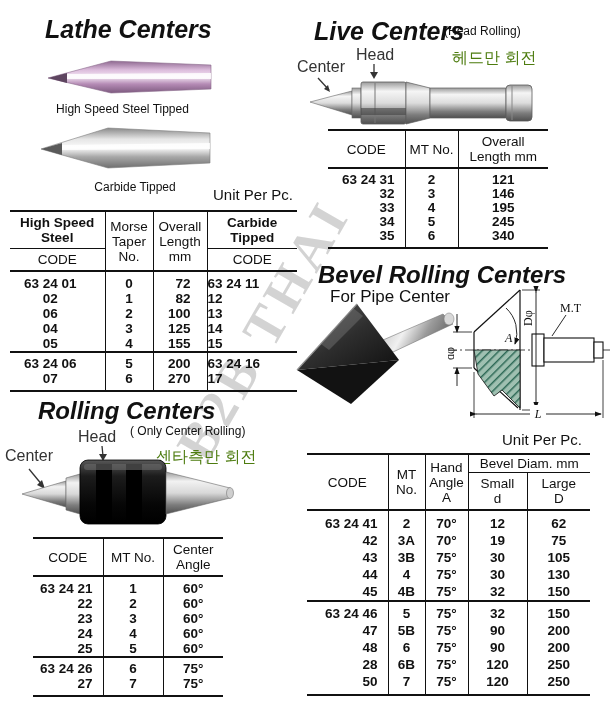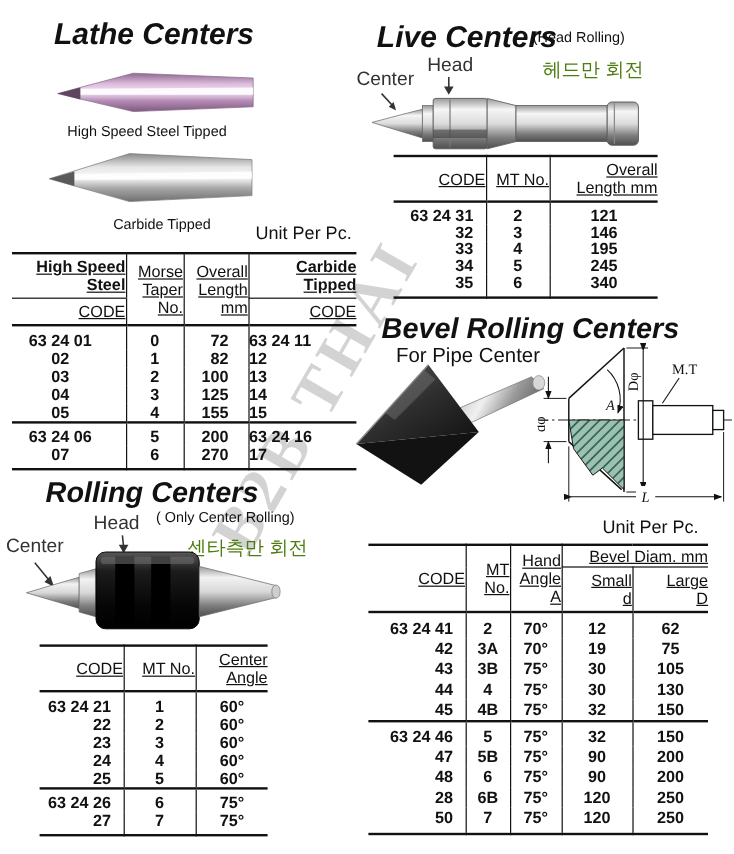--- a/index.html
+++ b/index.html
@@ -16,22 +16,22 @@
   .caption{font-size:12px;z-index:2;}
   .small-note{font-size:15px;z-index:2;}
   .part-label{font-size:16px;color:#333;z-index:2;}
   .korean{font-size:16px;color:#4d7c0f;z-index:2;}
   svg{display:block;}
   .img{z-index:2;}
 
   
   table{border-collapse:collapse;table-layout:fixed;position:absolute;z-index:2;
         border-top:2px solid #111;border-bottom:2px solid #111;color:#111;}
-  th{font-weight:normal;text-align:right;vertical-align:middle;white-space:pre-line;
-     font-size:13.5px;line-height:15px;padding:3px 0;text-decoration:underline;}
+  th{font-weight:normal;text-align:center;vertical-align:middle;white-space:pre-line;
+     font-size:13.5px;line-height:15px;padding:3px 0;}
   th.bold{font-weight:bold;}
   td{font-weight:bold;font-size:13.5px;line-height:15px;padding:0;}
   .bl{border-left:1.5px solid #111;}
   .bb{border-bottom:1.5px solid #111;}
   tbody tr:first-child td{border-top:2px solid #111;padding-top:4px;}
   tbody tr.group-start td{border-top:2px solid #111;padding-top:3px;}
   tbody tr:last-child td{padding-bottom:4px;}
   tbody td:nth-child(n+2){border-left:1.5px solid #111;}
 
   #lathe-table{left:10px;top:210px;width:287px;}
@@ -131,21 +131,21 @@
           <td>72</td>
           <td>63 24 11</td>
         </tr>
         <tr>
           <td>02</td>
           <td>1</td>
           <td>82</td>
           <td>12</td>
         </tr>
         <tr>
-          <td>03</td>
+          <td>06</td>
           <td>2</td>
           <td>100</td>
           <td>13</td>
         </tr>
         <tr>
           <td>04</td>
           <td>3</td>
           <td>125</td>
           <td>14</td>
         </tr>

